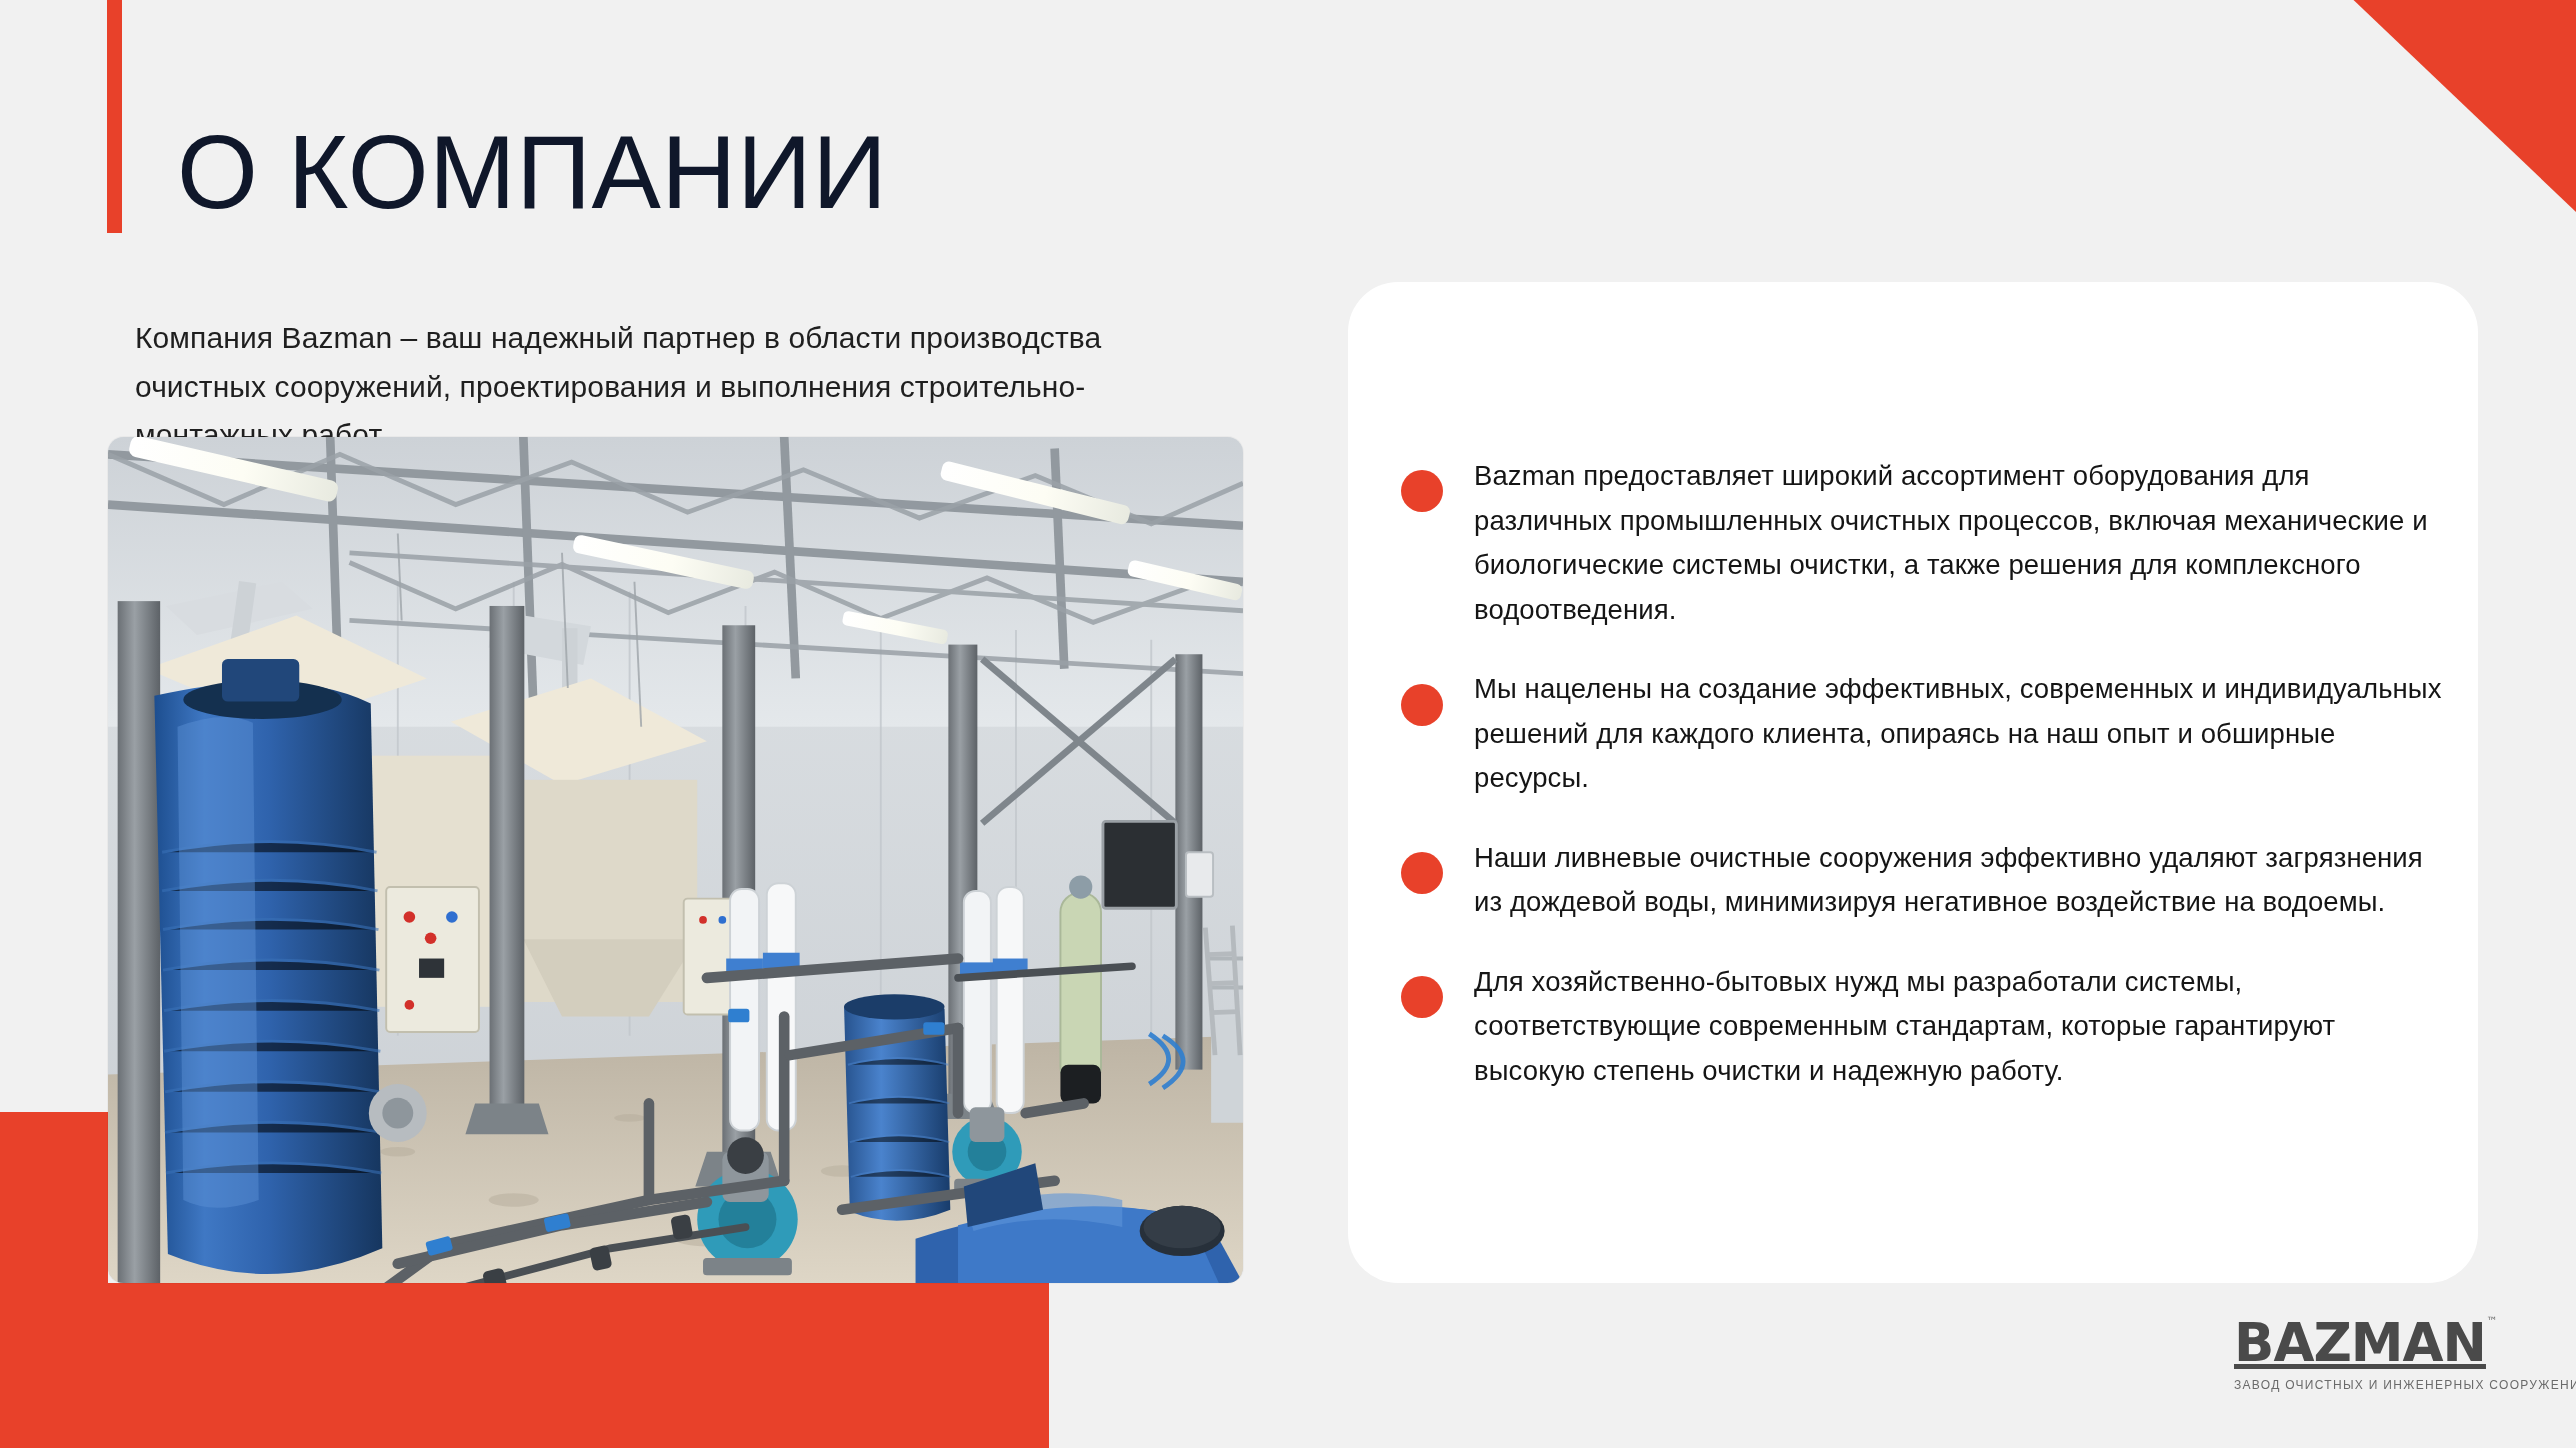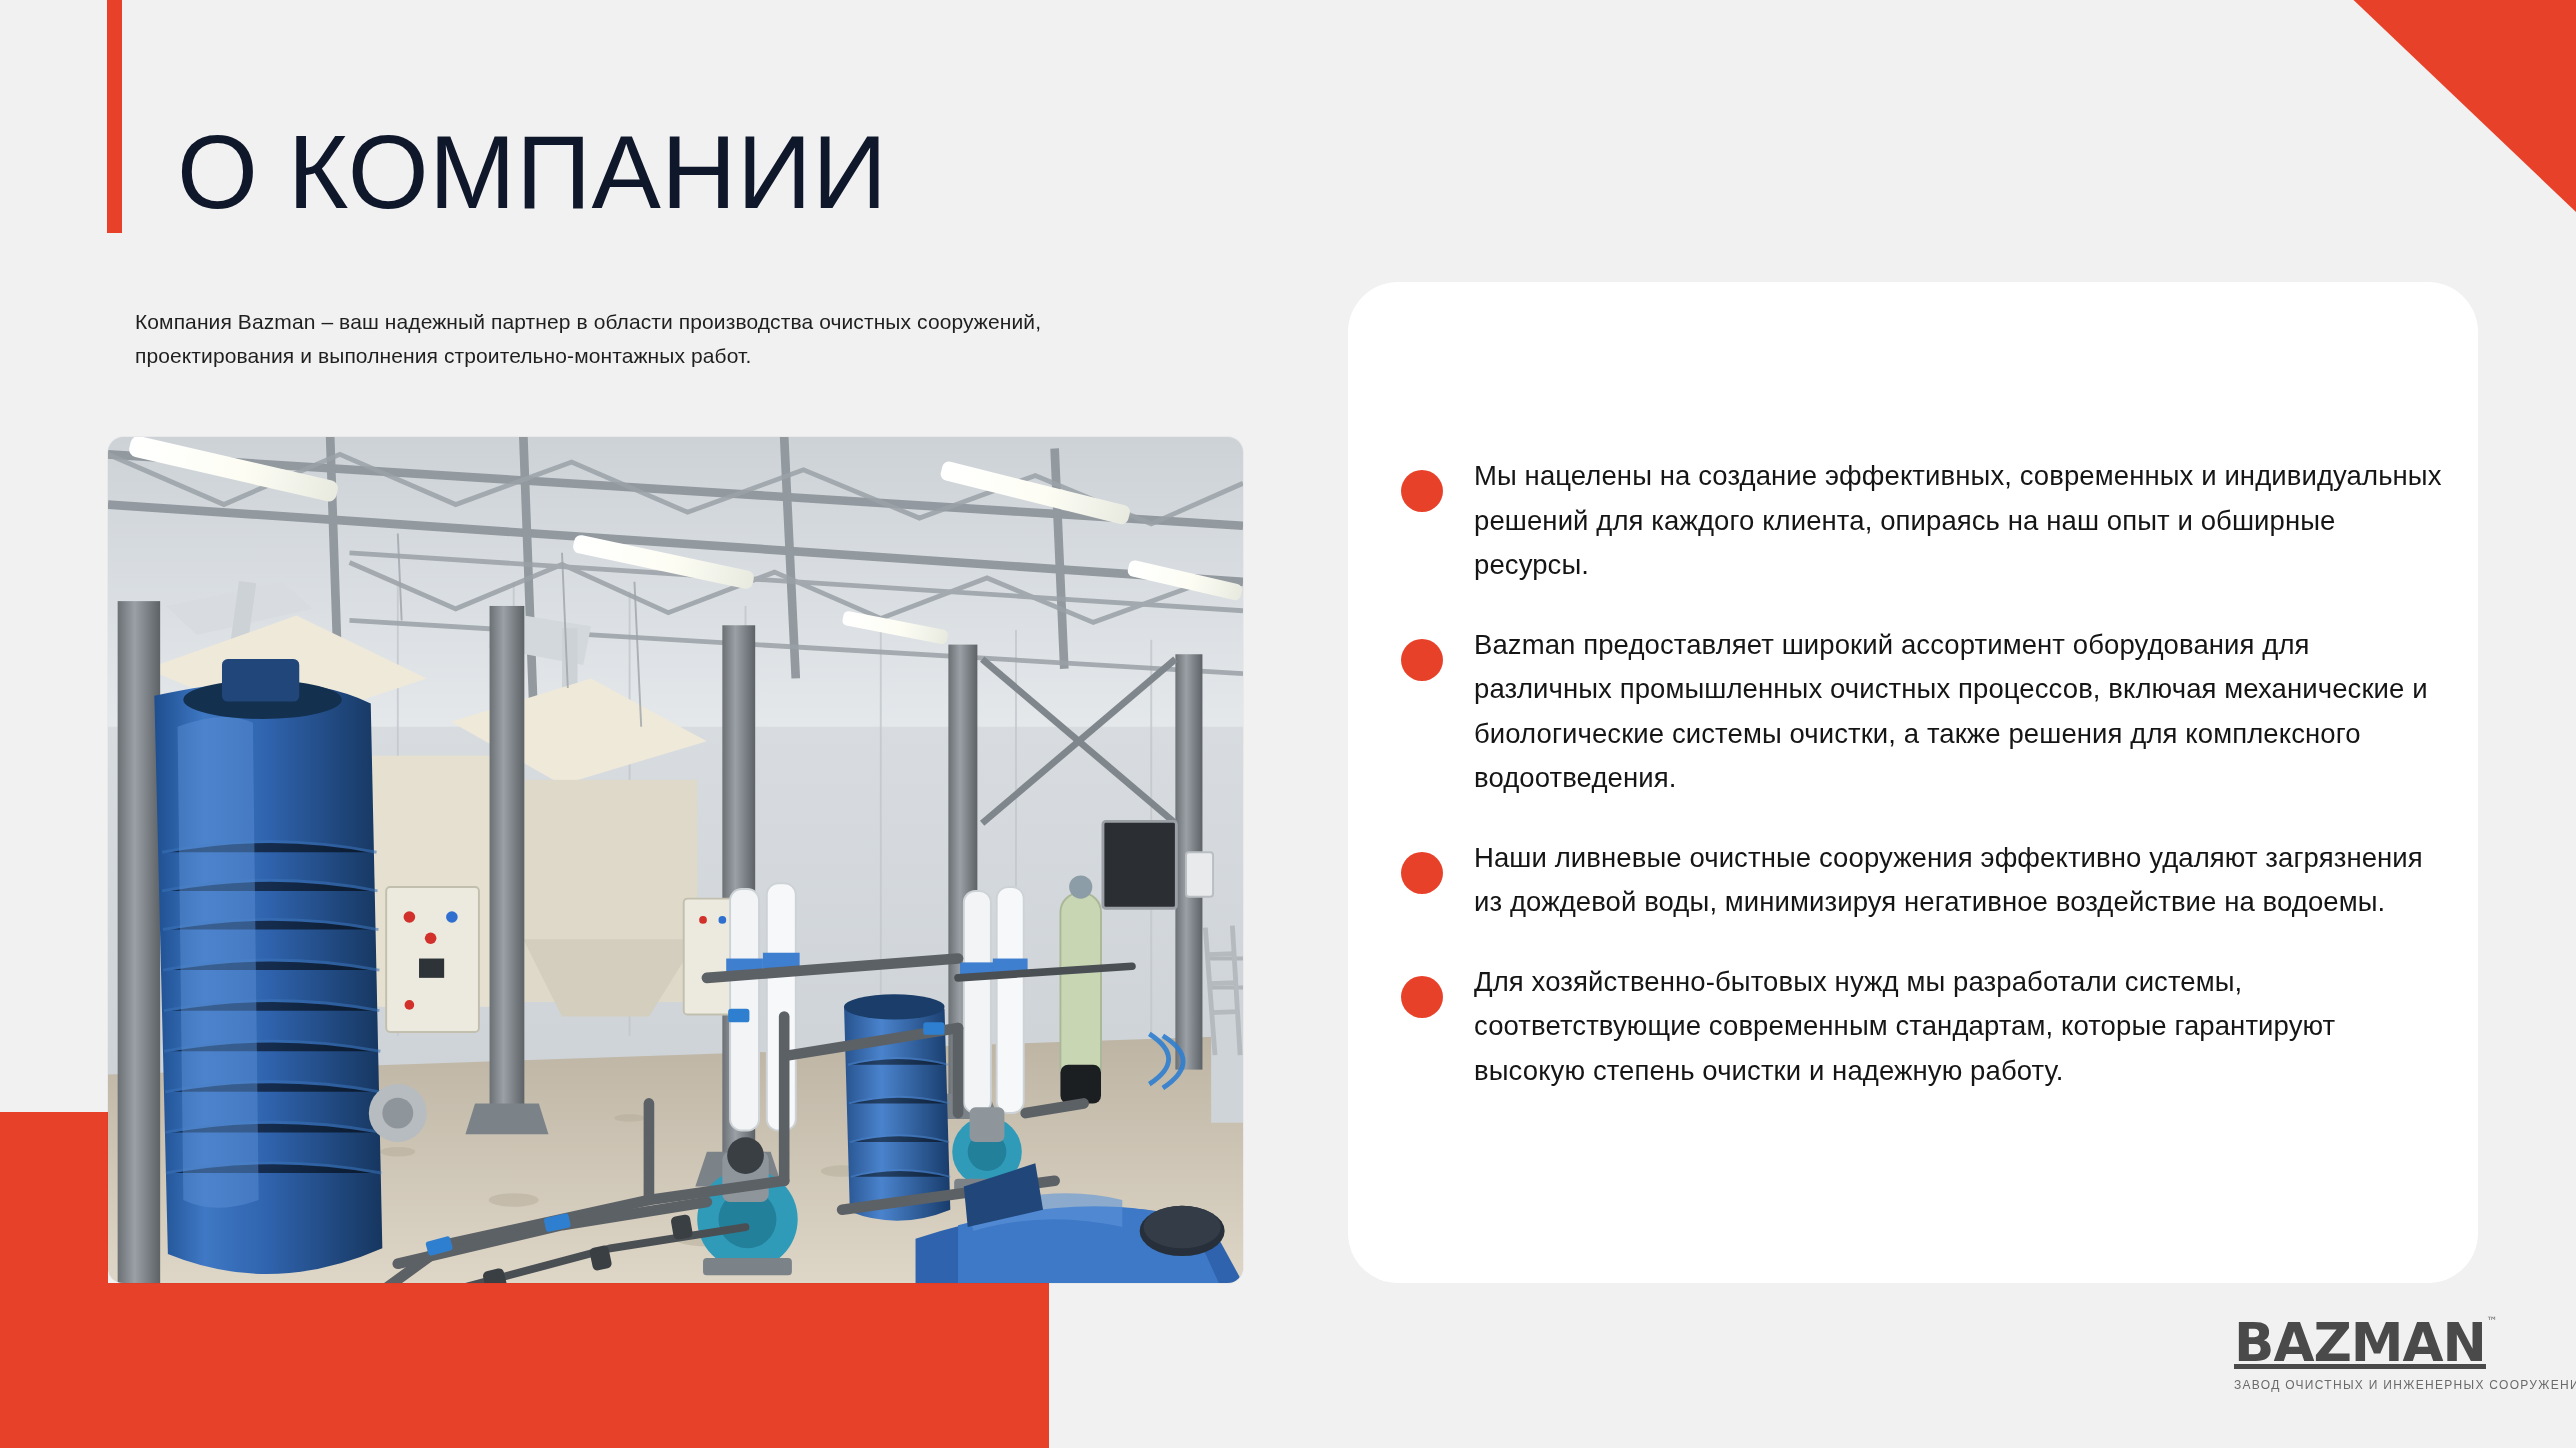--- a/index.html
+++ b/index.html
@@ -68,21 +68,21 @@
     white-space: nowrap;
     z-index: 3;
   }
 
   
   .intro-text {
     position: absolute;
     left: 135px;
     top: 284px;
     width: 1062px;
-    font-size: 21px;
+    font-size: 30px;
     line-height: 1.62;
     color: #1f1f1f;
     letter-spacing: 0.1px;
     z-index: 3;
   }
 
   
   .photo {
     position: absolute;
     left: 108px;
@@ -428,25 +428,25 @@
 
       <rect x="0" y="0" width="1175" height="876" fill="none"></rect>
     </svg>
   </div>
 
   <div class="info-card"></div>
 
   <ul class="bullet-list" style="list-style:none;margin:0;padding:0;">
     <li class="bullet-item">
       <span class="bullet-dot"></span>
-      <span class="bullet-text">Мы нацелены на создание эффективных, современных и индивидуальных решений для каждого клиента, опираясь на наш опыт и обширные ресурсы.</span>
+      <span class="bullet-text">Bazman предоставляет широкий ассортимент оборудования для различных промышленных очистных процессов, включая механические и биологические системы очистки, а также решения для комплексного водоотведения.</span>
     </li>
     <li class="bullet-item">
       <span class="bullet-dot"></span>
-      <span class="bullet-text">Bazman предоставляет широкий ассортимент оборудования для различных промышленных очистных процессов, включая механические и биологические системы очистки, а также решения для комплексного водоотведения.</span>
+      <span class="bullet-text">Мы нацелены на создание эффективных, современных и индивидуальных решений для каждого клиента, опираясь на наш опыт и обширные ресурсы.</span>
     </li>
     <li class="bullet-item">
       <span class="bullet-dot"></span>
       <span class="bullet-text">Наши ливневые очистные сооружения эффективно удаляют загрязнения из дождевой воды, минимизируя негативное воздействие на водоемы.</span>
     </li>
     <li class="bullet-item">
       <span class="bullet-dot"></span>
       <span class="bullet-text">Для хозяйственно-бытовых нужд мы разработали системы, соответствующие современным стандартам, которые гарантируют высокую степень очистки и надежную работу.</span>
     </li>
   </ul>

